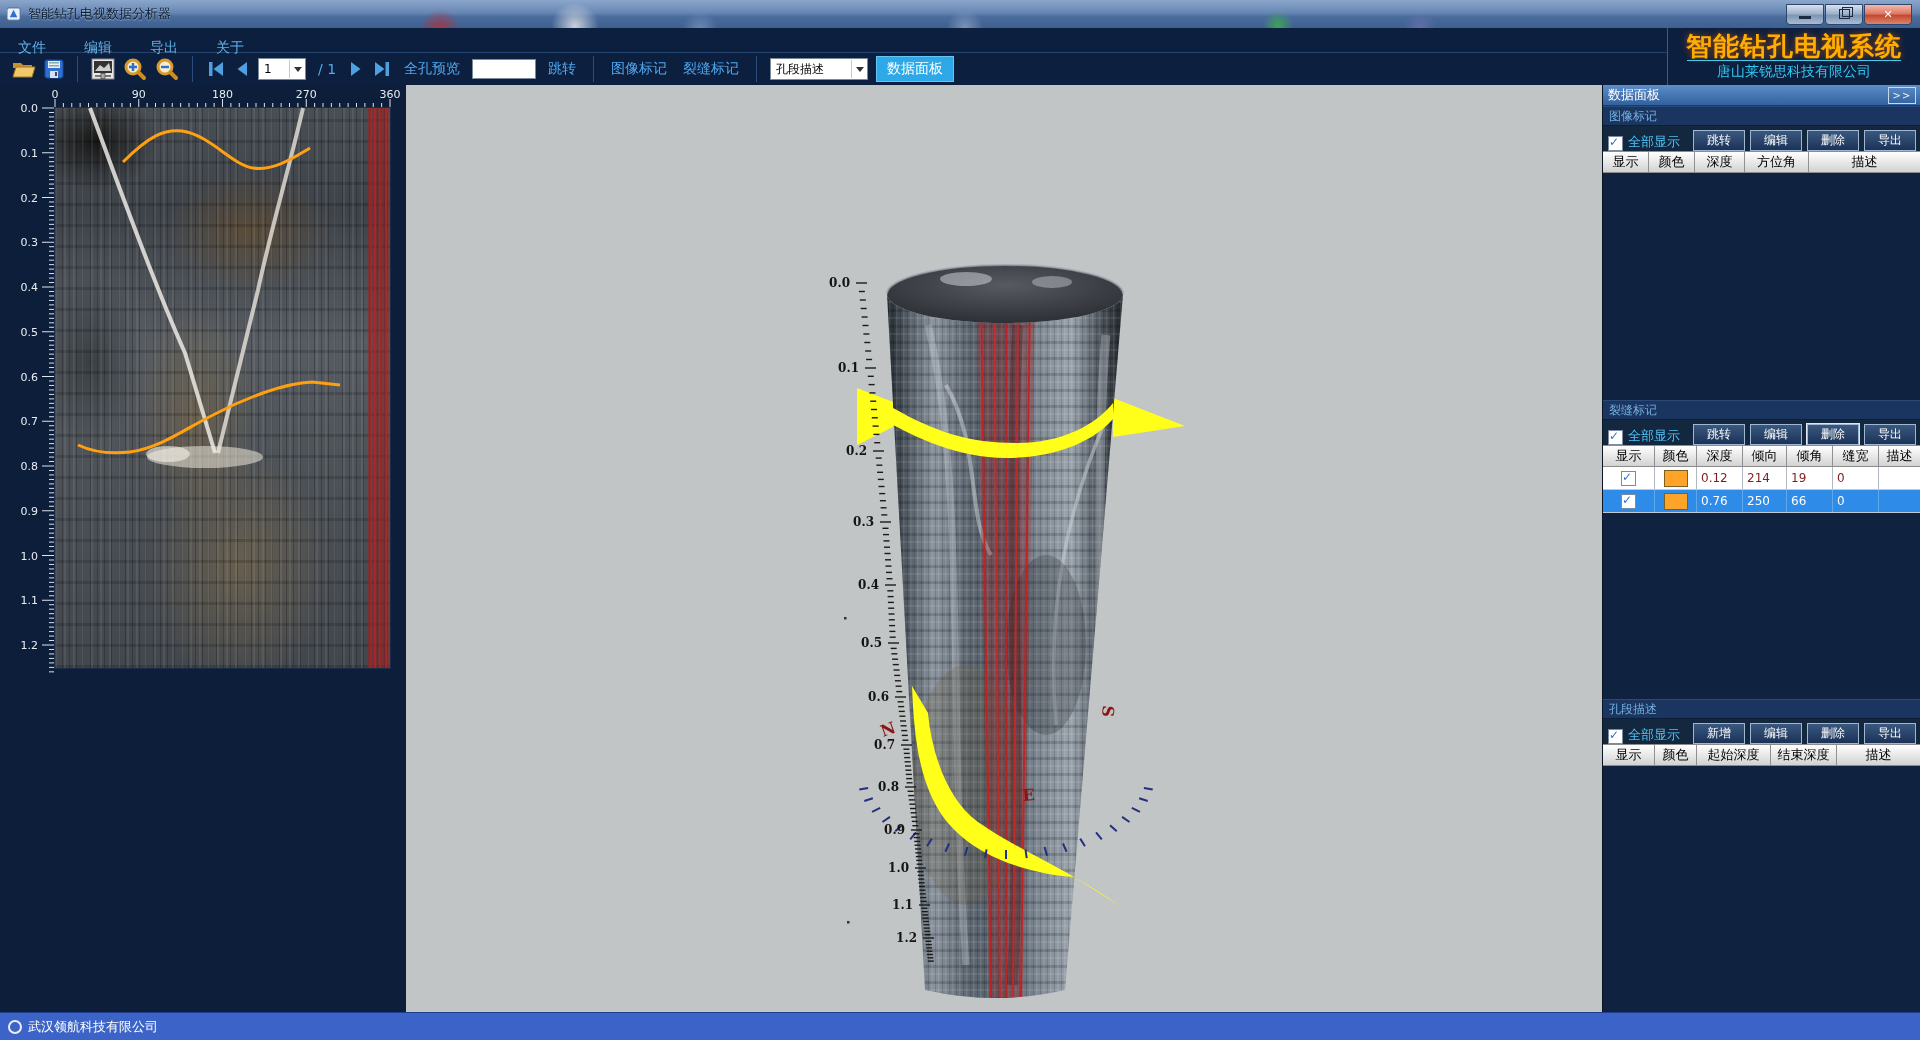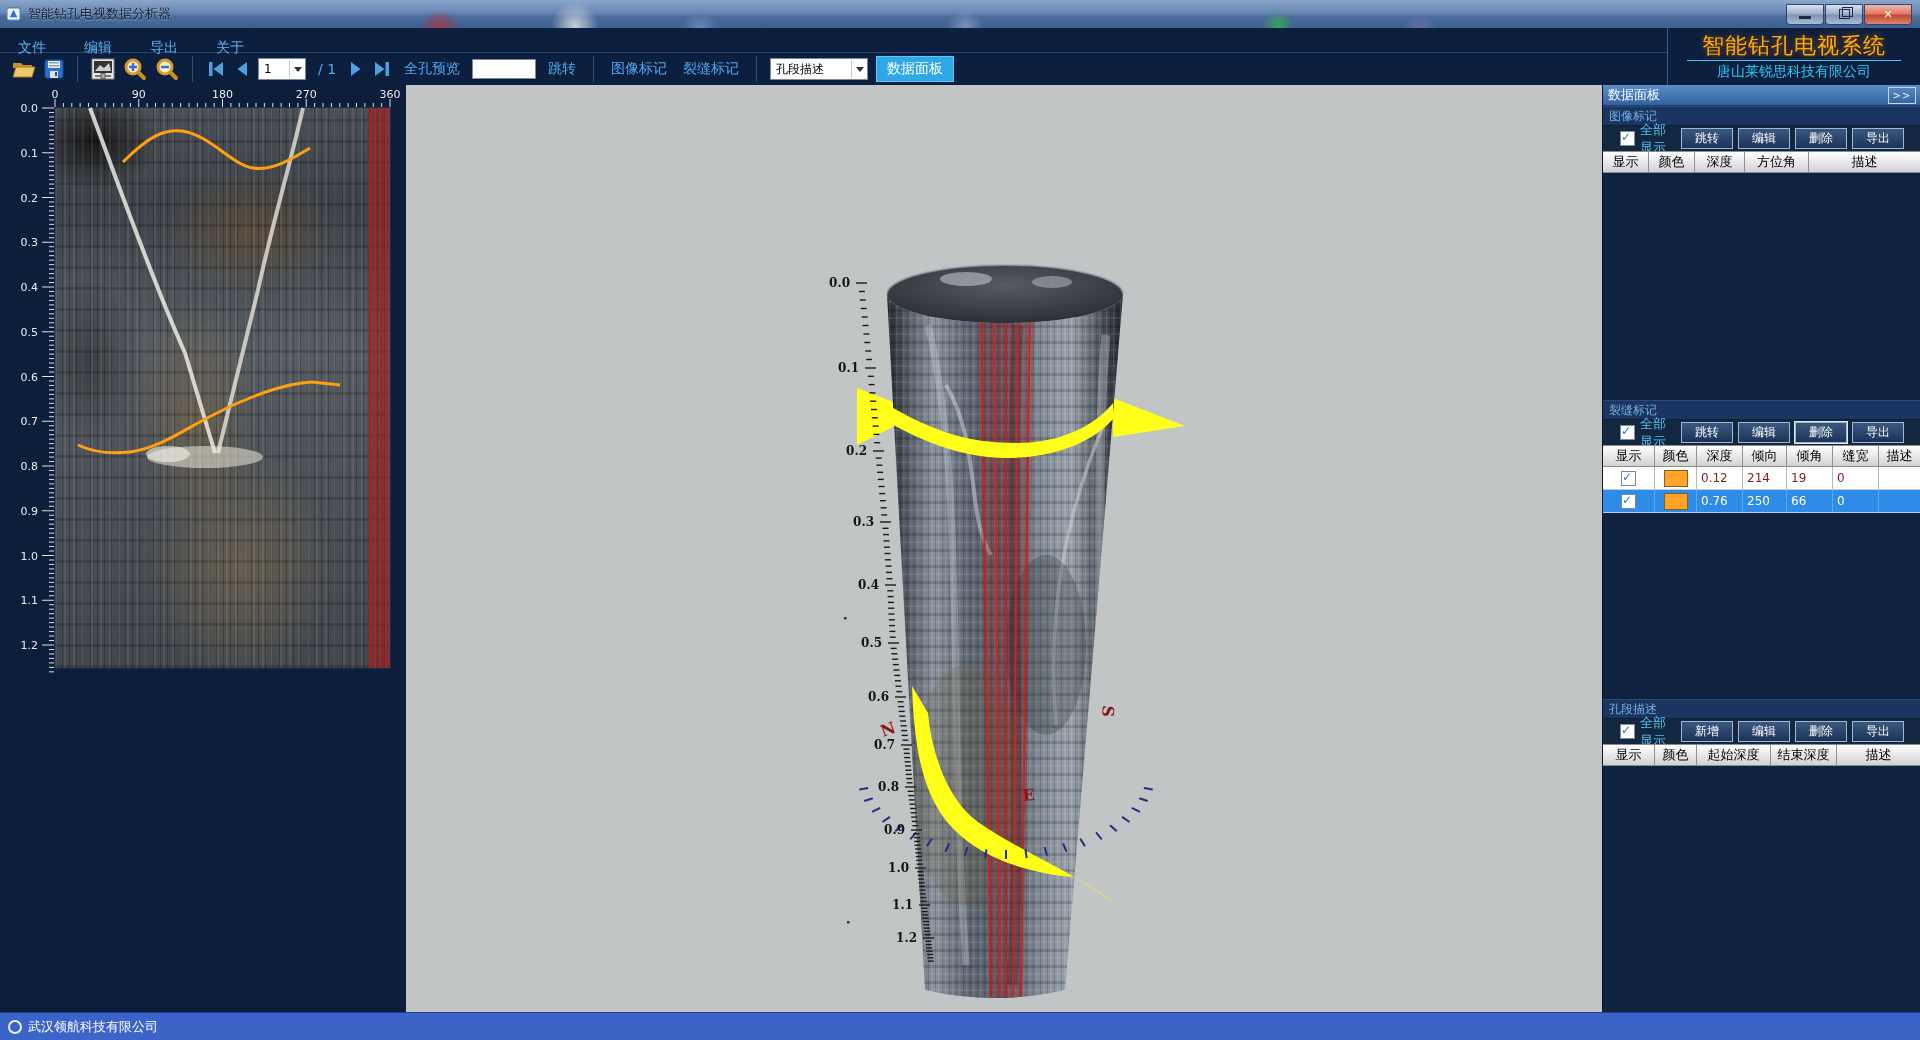--- a/index.html
+++ b/index.html
@@ -38,21 +38,21 @@
   .tbtn{display:flex;align-items:center;justify-content:center;margin:0 4px;}
   .tlabel{color:#4FA8F0;font-size:14px;margin:0 8px;cursor:default;}
   .combo{background:#fff;border:1px solid #7A8A9A;height:20px;display:flex;align-items:center;margin:0 4px;}
   .combo .cval{font-size:12px;color:#000;padding:0 5px;flex:1;}
   .combo .carr{width:15px;height:18px;border-left:1px solid #C8C8C8;display:flex;align-items:center;justify-content:center;}
   .combo .carr::after{content:"";border:4px solid transparent;border-top:5px solid #333;margin-top:4px;}
   .jump-input{width:56px;height:18px;border:1px solid #7A8A9A;background:#fff;margin:0 4px;font-size:12px;padding:0 3px;}
   .datapanel-btn{background:#2FA8E8;border:1px solid #64C6F4;color:#fff;font-size:14px;
     padding:3px 10px;margin-left:4px;cursor:default;}
   .brand{width:252px;border-left:1px solid #3A5A8A;display:flex;flex-direction:column;align-items:center;justify-content:center;}
-  .brand-title{font-size:22px;font-weight:normal;color:#FFAE00;letter-spacing:1px;
+  .brand-title{font-size:26px;font-weight:bold;color:#FFAE00;letter-spacing:1px;
     text-shadow:0 0 6px rgba(200,90,0,.8);line-height:26px;}
   .brand-line{width:214px;height:1px;background:#49C8F0;margin:1px 0 2px 0;}
   .brand-company{font-size:14px;color:#30C8F0;}
 
   
   .main{position:absolute;left:0;top:85px;width:1920px;height:927px;display:flex;}
 
   
   .left-panel{position:relative;width:406px;height:927px;background:#0C1E3A;flex:none;}
   .bore-image{position:absolute;left:55px;top:23px;width:335px;height:560px;
@@ -81,21 +81,21 @@
   
   .right-panel{width:318px;height:927px;background:#13273F;flex:none;border-left:1px solid #0A1626;
     box-shadow:inset 2px 0 0 #0E2036, inset 3px 0 0 #58picks;display:flex;flex-direction:column;}
   .panel-header{height:20px;background:linear-gradient(180deg,#5E8EC8,#31619E);display:flex;
     align-items:center;padding:0 5px;border-bottom:1px solid #1E3C64;}
   .panel-header .ph-text{color:#FFFFFF;font-size:13px;}
   .collapse-btn{margin-left:auto;min-width:26px;height:15px;border:1px solid #C8D8EC;color:#EAF2FC;
     font-size:10px;display:flex;align-items:center;justify-content:center;letter-spacing:1px;}
   .sec-header{height:18px;background:#1A3560;color:#74AEDE;font-size:12px;display:flex;
     align-items:center;padding-left:6px;border-top:1px solid #2A4A7A;border-bottom:1px solid #0D1E38;}
-  .controls{height:25px;display:flex;align-items:center;padding:0 17px;gap:5px;background:#13273F;}
+  .controls{height:25px;display:flex;align-items:flex-end;padding:0 5px;gap:5px;background:#13273F;}
   .cb{width:13px;height:13px;background:#fff;border:1px solid #7A8AA0;position:relative;flex:none;}
   .cb.checked::after{content:"✓";position:absolute;left:0px;top:-2px;font-size:12px;font-weight:bold;color:#2F6FD0;}
   .show-all{color:#4FC3F7;font-size:13px;margin-right:auto;}
   .pbtn{width:50px;height:19px;background:linear-gradient(180deg,#3A587F,#1C3258);border:1px solid #9FB6D4;
     color:#fff;font-size:12px;display:flex;align-items:center;justify-content:center;cursor:default;flex:none;}
   .thead{display:grid;height:20px;background:linear-gradient(180deg,#FFFFFF,#D2D2D2);
     border-top:1px solid #8C8C8C;border-bottom:1px solid #8C8C8C;font-family:Liberation Mono, monospace;}
   .thead .hcell{display:flex;align-items:center;justify-content:center;font-size:13px;color:#000;
     border-right:1px solid #909090;overflow:hidden;white-space:nowrap;}
   .tbody{background:#0F2240;}

